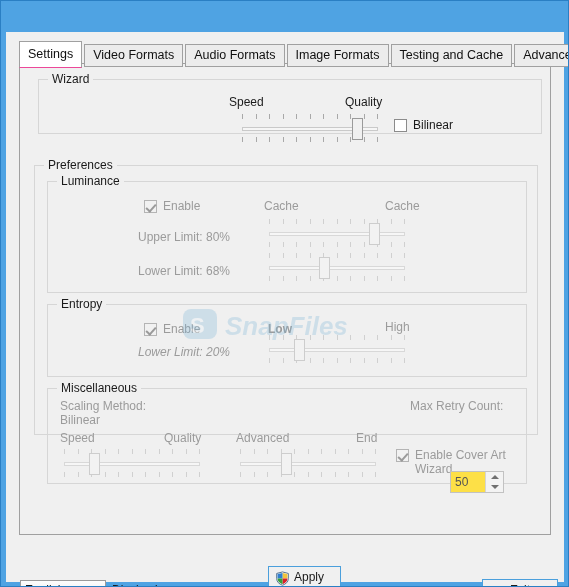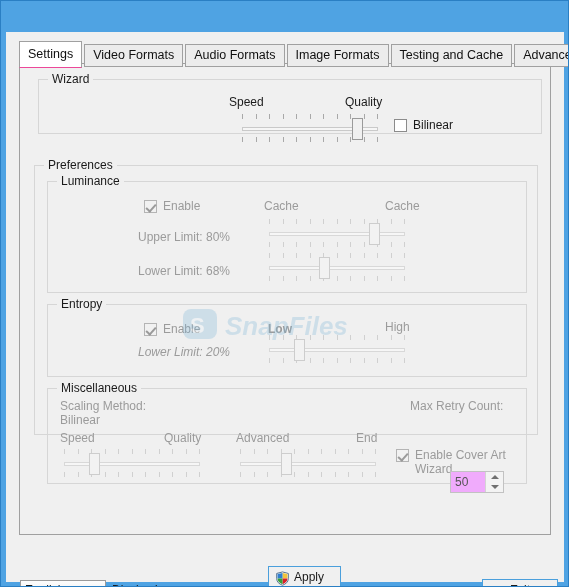--- a/index.html
+++ b/index.html
@@ -232,21 +232,21 @@
     left: 19px; top: 0;
     color: #1a1a1a;
   }
   .checkbox.disabled .cb-text { color: #9b9b9b; }
 
   
   #retry-spinner {
     position: absolute;
     left: 430px; top: 407px;
     width: 54px; height: 22px;
-    background: #f0abfc;
+    background: #fde047;
     border: 1px solid #c2c2c2;
     box-sizing: border-box;
   }
   #retry-value {
     position: absolute;
     left: 4px; top: 3px;
     font-size: 12px;
     color: #555;
   }
   .spin-btns {

